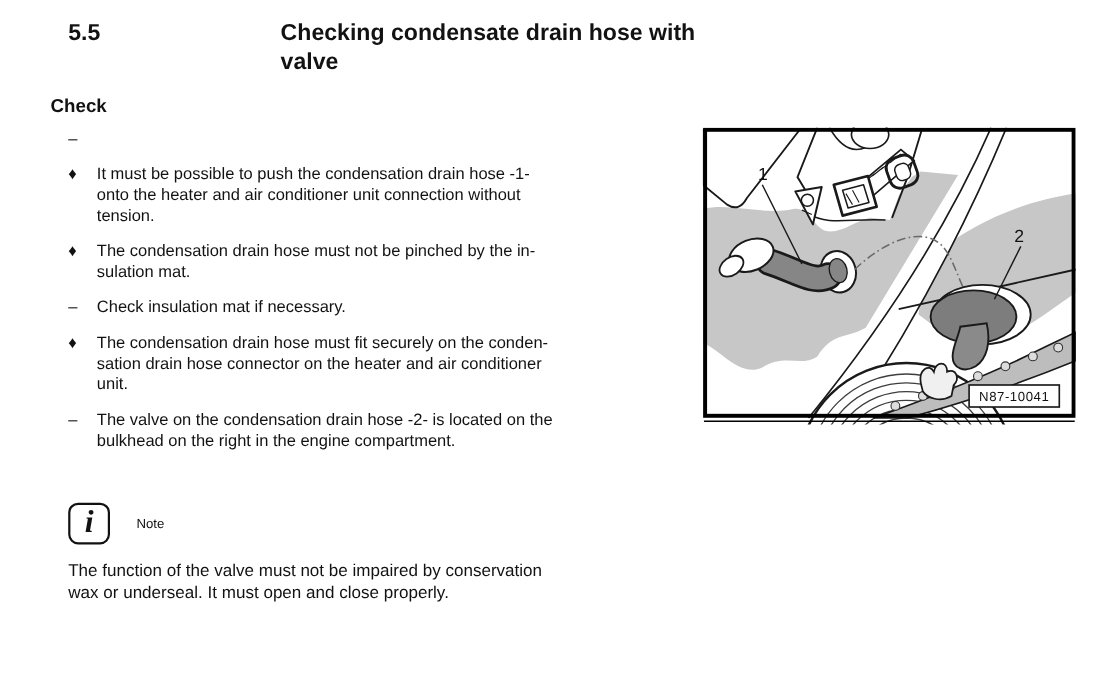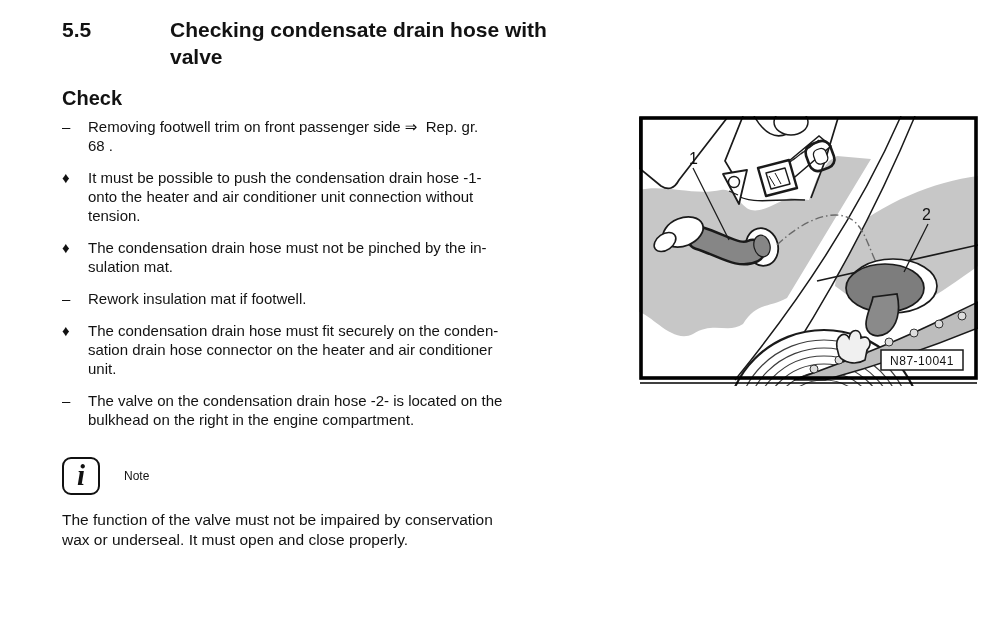--- a/index.html
+++ b/index.html
@@ -1,24 +1,24 @@
 <!DOCTYPE html>
 <html><head>
 <meta charset="utf-8">
 <style>
   html,body{margin:0;padding:0;background:#ffffff;}
   body{
     width:1000px;height:625px;position:relative;overflow:hidden;
     font-family:"Liberation Sans",sans-serif;color:#121212;
     -webkit-font-smoothing:antialiased;
   }
-  .heading{position:absolute;left:62px;top:16px;display:flex;width:570px;}
+  .heading{position:absolute;left:62px;top:16px;display:flex;width:570px;justify-content:space-between;}
   .sec-num{width:108px;font-size:21px;font-weight:700;line-height:27px;flex:none;}
   .sec-title{font-size:21px;font-weight:700;line-height:27px;white-space:pre-line;}
-  .subhead{position:absolute;left:62px;top:87px;font-size:20px;font-weight:700;}
+  .subhead{position:absolute;left:46px;top:87px;font-size:17px;font-weight:700;}
   .checklist{position:absolute;left:62px;top:117px;width:560px;}
   .li{display:flex;margin-bottom:13px;}
   .li .marker{width:26px;flex:none;font-size:15px;line-height:19px;}
   .li .litext{font-size:15px;line-height:19px;white-space:pre-line;}
   .note-row{position:absolute;left:62px;top:457px;display:flex;align-items:center;}
   .note-icon{
     width:34px;height:34px;border:2.6px solid #111;border-radius:9px;
     display:flex;align-items:center;justify-content:center;flex:none;
   }
   .note-icon span{
@@ -40,37 +40,35 @@
   <div class="sec-num">5.5</div>
   <div class="sec-title">Checking condensate drain hose with
 valve</div>
 </div>
 
 <div class="subhead">Check</div>
 
 <div class="checklist">
   <div class="li">
     <span class="marker">–</span>
-    <span class="litext">Removing footwell trim on front passenger side ⇒&nbsp; Rep. gr.
-68 .</span>
   </div>
   <div class="li">
     <span class="marker">♦</span>
     <span class="litext">It must be possible to push the condensation drain hose -1-
 onto the heater and air conditioner unit connection without
 tension.</span>
   </div>
   <div class="li">
     <span class="marker">♦</span>
     <span class="litext">The condensation drain hose must not be pinched by the in-
 sulation mat.</span>
   </div>
   <div class="li">
     <span class="marker">–</span>
-    <span class="litext">Rework insulation mat if footwell.</span>
+    <span class="litext">Check insulation mat if necessary.</span>
   </div>
   <div class="li">
     <span class="marker">♦</span>
     <span class="litext">The condensation drain hose must fit securely on the conden-
 sation drain hose connector on the heater and air conditioner
 unit.</span>
   </div>
   <div class="li">
     <span class="marker">–</span>
     <span class="litext">The valve on the condensation drain hose -2- is located on the

